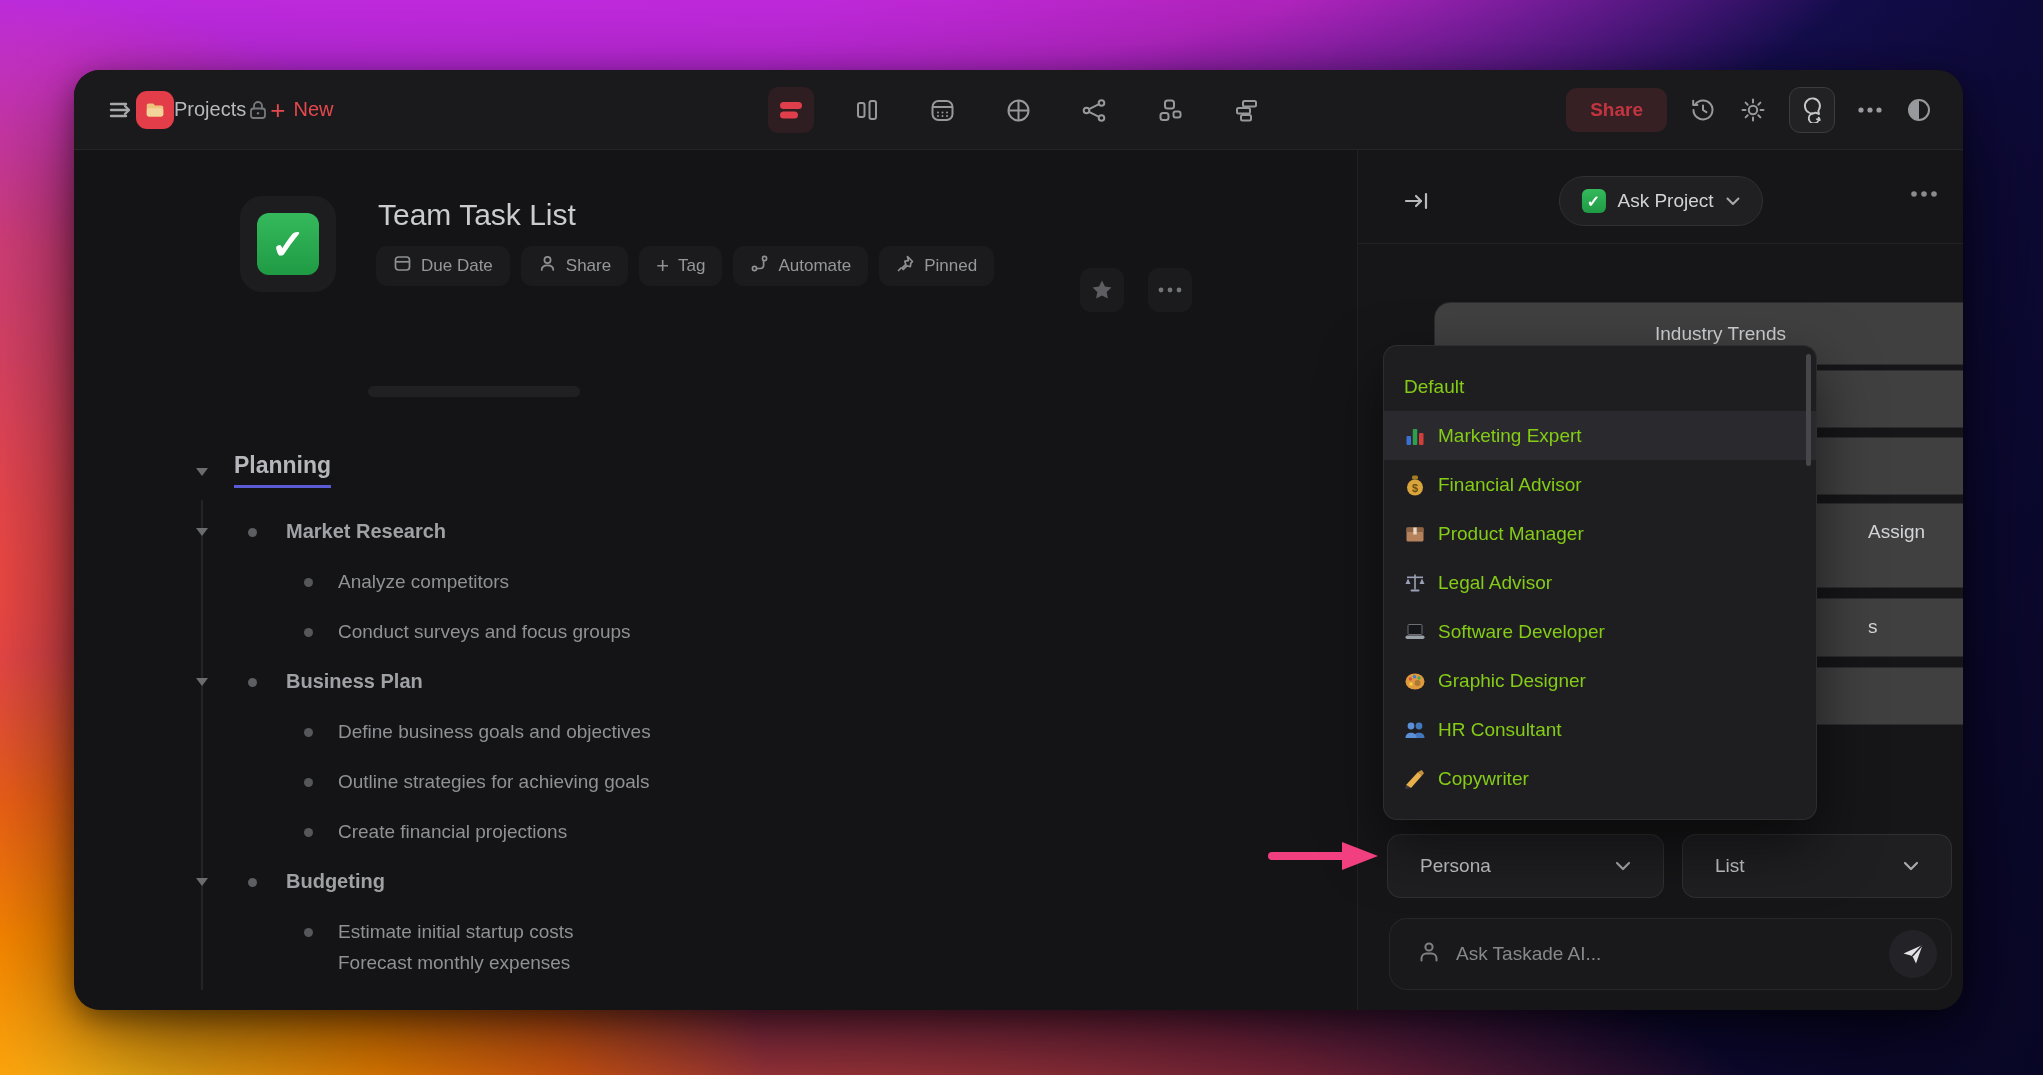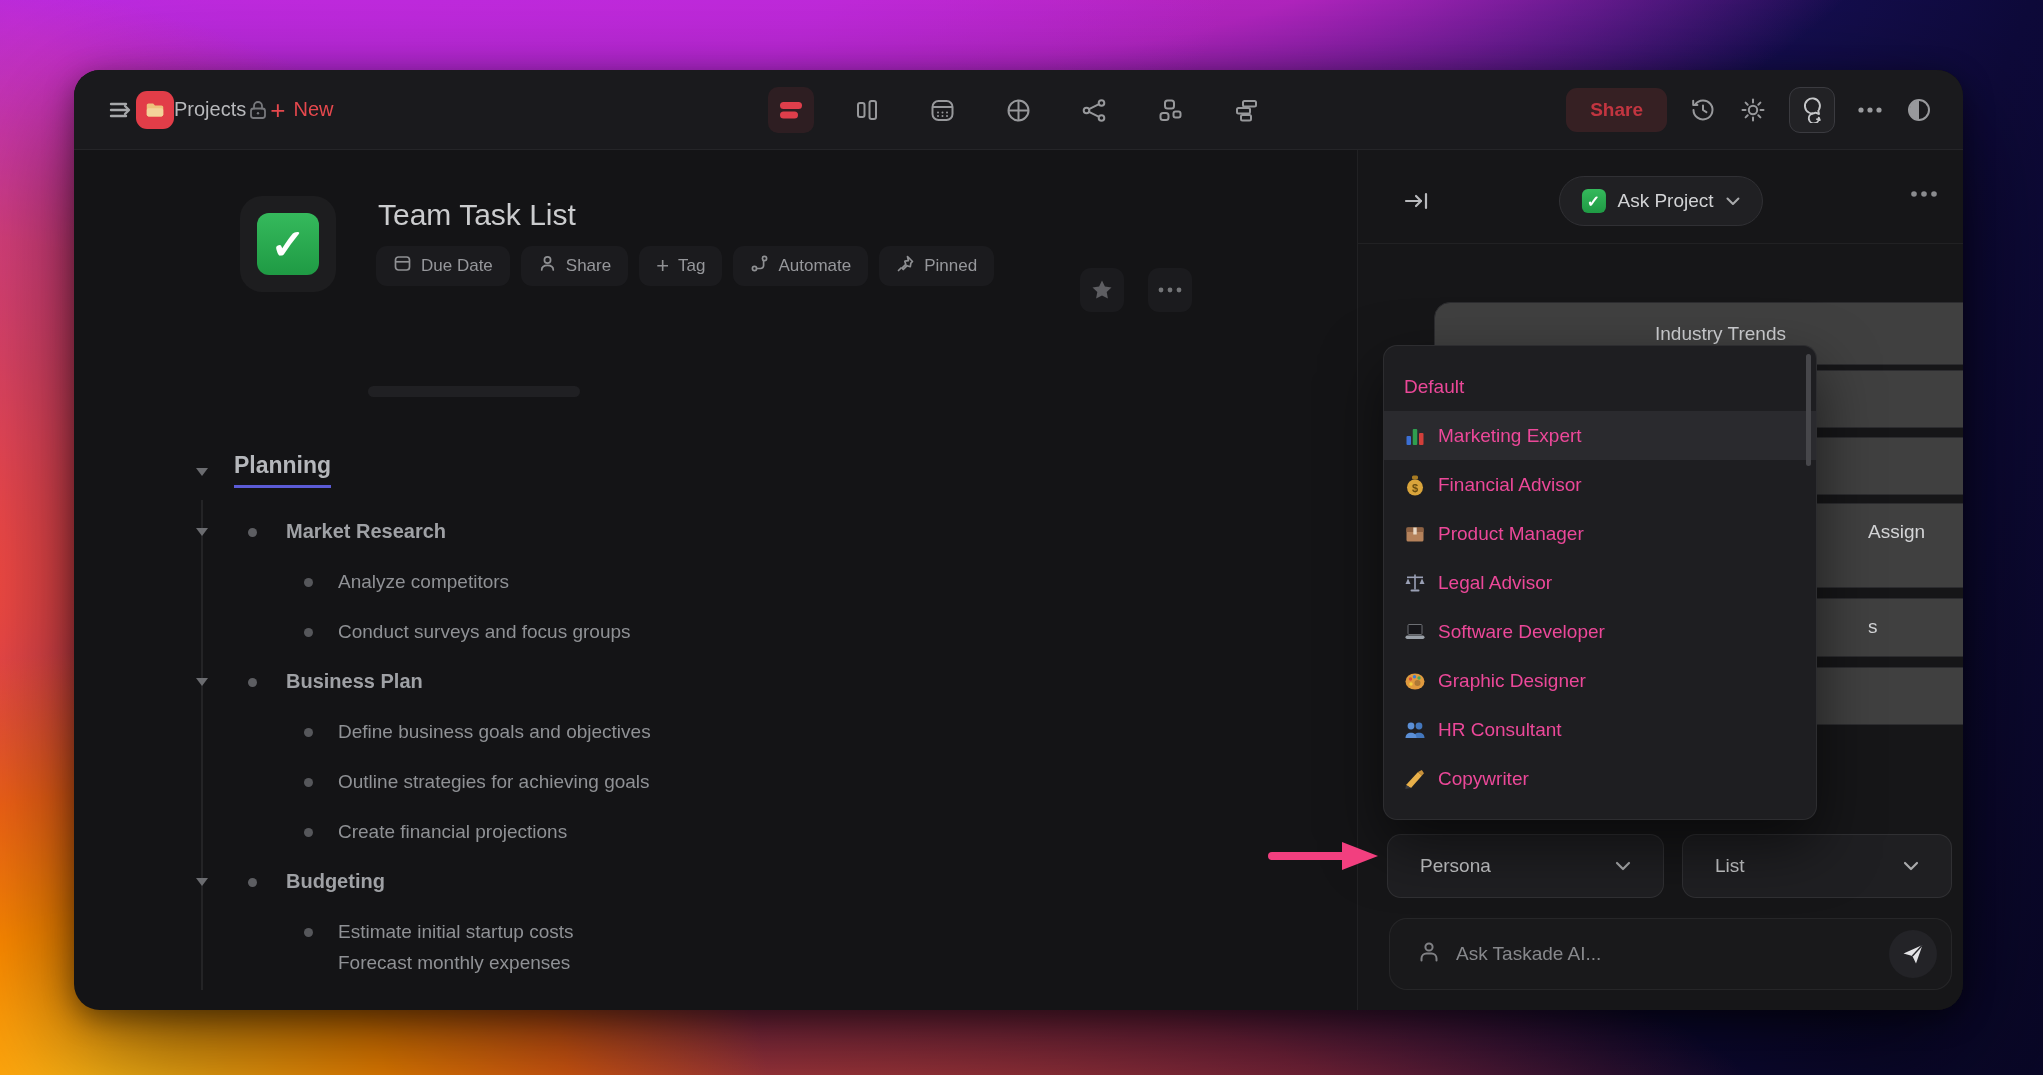--- a/index.html
+++ b/index.html
@@ -83,21 +83,21 @@
     font-size:19px;color:#cfd0d3;z-index:1;}
   .ghost{z-index:1;}
   .ghost .frag{position:absolute;left:433px;font-size:19px;color:#d4d5d7;}
   .g0{top:220px;height:58px;} .g1{top:287px;height:58px;}
   .g2{top:353px;height:85px;} .g2 .frag{top:17px;}
   .g3{top:448px;height:59px;} .g3 .frag{top:17px;}
   .g4{top:517px;height:58px;}
   
   .dropdown{position:absolute;left:25px;top:195px;width:434px;height:475px;background:#1e1e21;border-radius:14px;
     border:1px solid rgba(255,255,255,.07);box-shadow:0 24px 60px rgba(0,0,0,.55);z-index:5;overflow:hidden;padding-top:16px;}
-  .menu-row{height:49px;display:flex;align-items:center;gap:12px;padding:0 20px;font-size:19px;color:#ec4899;}
+  .menu-row{height:49px;display:flex;align-items:center;gap:12px;padding:0 20px;font-size:19px;color:#84cc16;}
   .menu-row.selected{background:#2a2a2e;}
   .mi{width:22px;height:22px;flex:0 0 22px;display:flex;align-items:center;justify-content:center;}
   .dd-scrollbar{position:absolute;right:5px;top:8px;width:5px;height:112px;border-radius:3px;background:#47474b;z-index:6;}
   
   .select{position:absolute;height:64px;border-radius:14px;background:#1f1f22;border:1px solid rgba(255,255,255,.08);
     display:flex;align-items:center;justify-content:space-between;padding:0 32px;font-size:19px;color:#c6c7c9;z-index:2;}
   .persona-sel{left:29px;top:684px;width:277px;}
   .tone-sel{left:324px;top:684px;width:270px;}
   .ai-input{position:absolute;left:31px;top:768px;width:563px;height:72px;border-radius:18px;background:#19191b;
     border:1px solid rgba(255,255,255,.06);display:flex;align-items:center;gap:14px;padding:0 14px 0 26px;z-index:2;}

